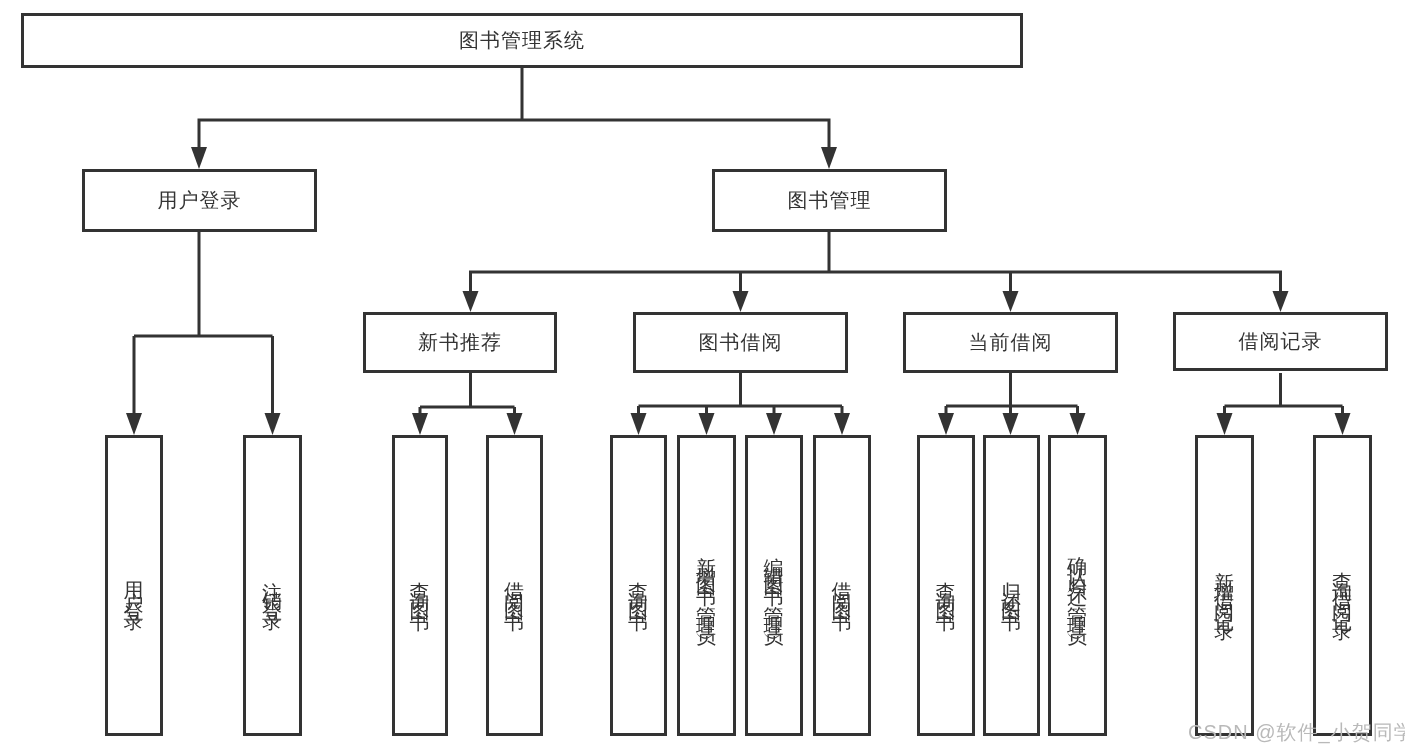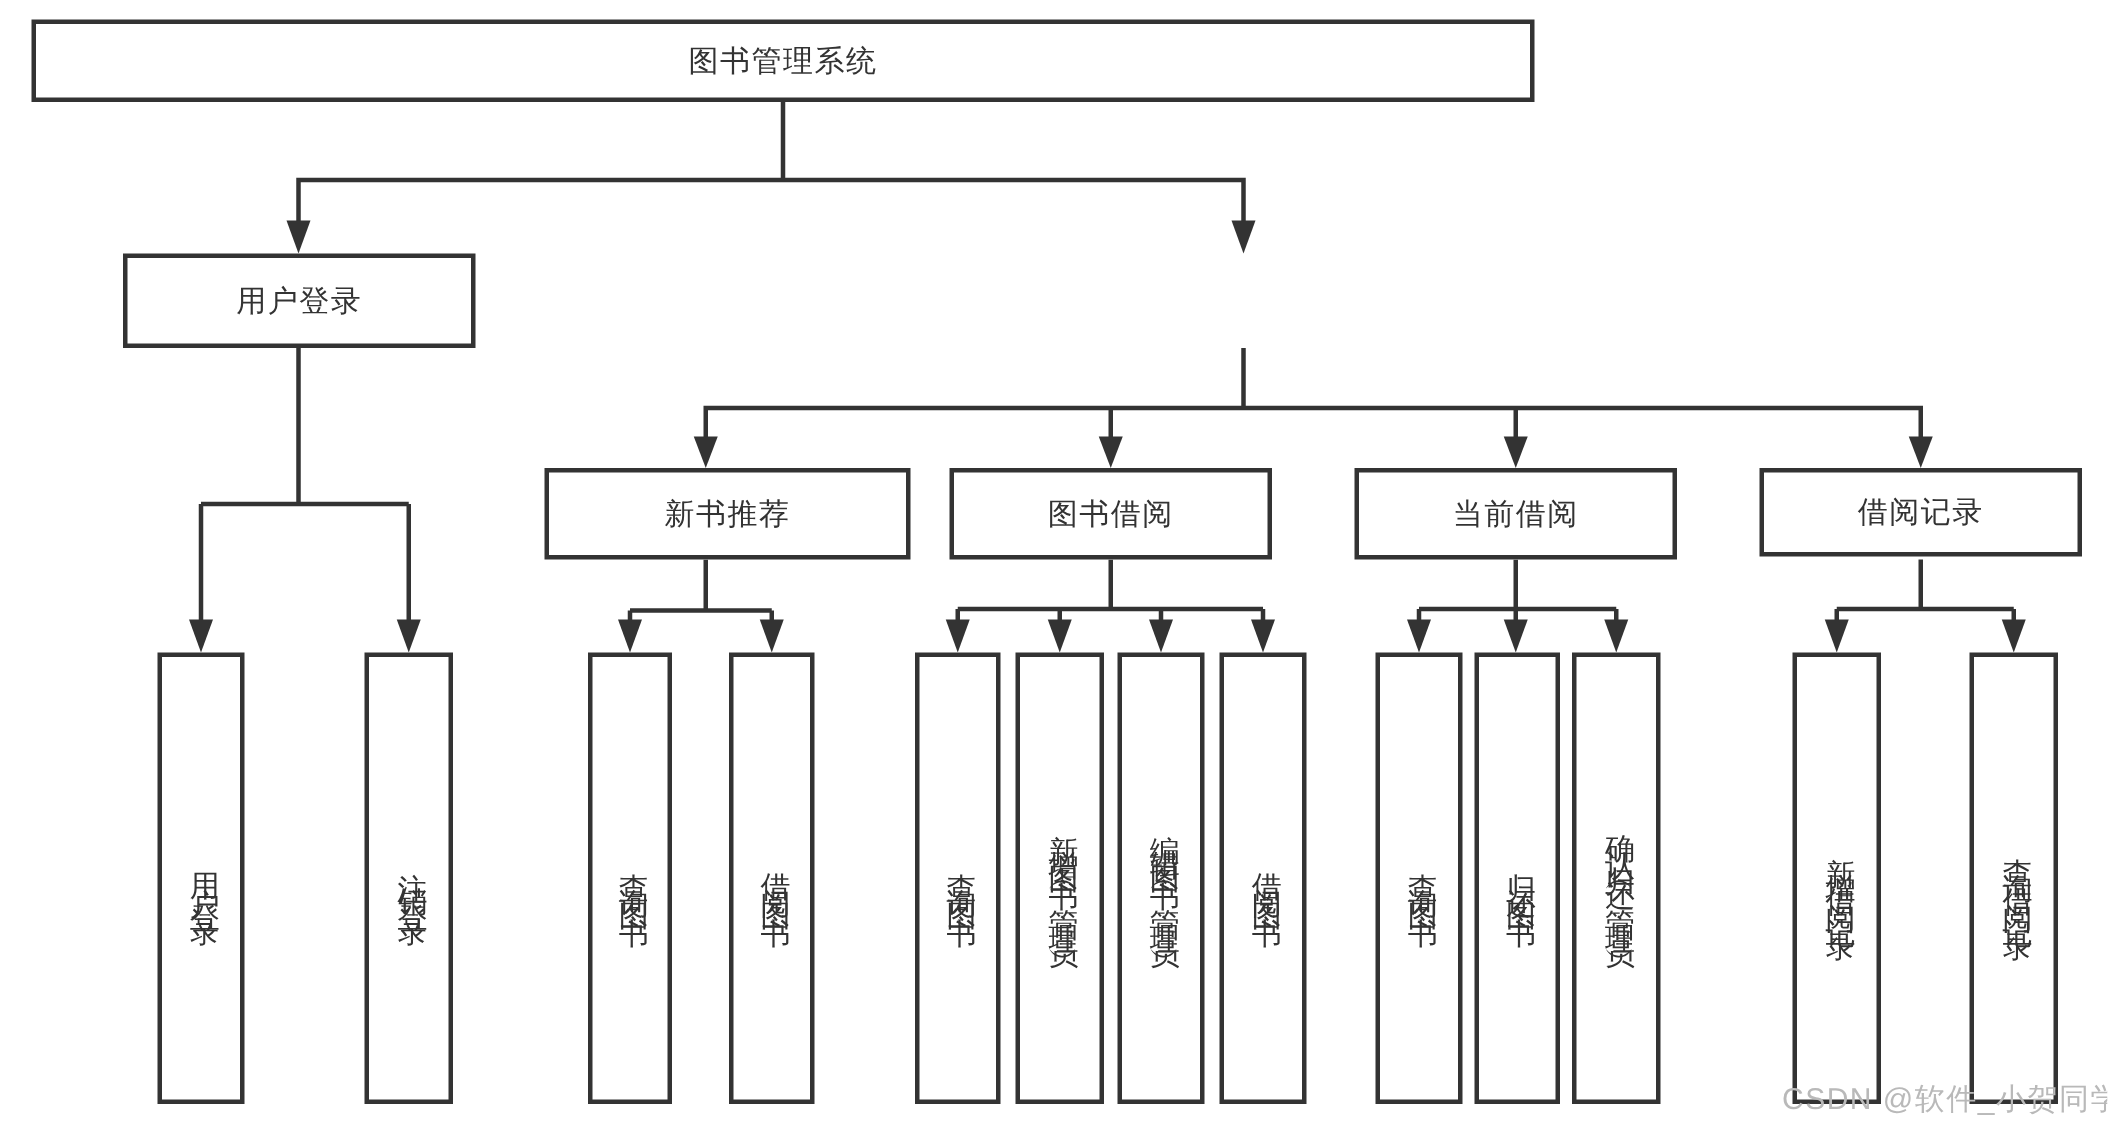--- a/index.html
+++ b/index.html
@@ -14,21 +14,20 @@
   .box{
     position:absolute;
     box-sizing:border-box;
     background:#ffffff;
     border:3px solid #333333;
     display:flex;
     align-items:center;
     justify-content:center;
     color:#333333;
     z-index:2;
-    font-family:Liberation Mono, monospace;
   }
   .box.h .lbl{
     font-size:20px;
     letter-spacing:1px;
     white-space:nowrap;
   }
   .box.v .lbl{
     writing-mode:vertical-rl;
     text-orientation:mixed;
     font-size:20px;
@@ -98,22 +97,25 @@
     </g>
   </svg>
 
   <div class="box h" style="left:21px;top:13px;width:1002px;height:55px">
     <span class="lbl">图书管理系统</span>
   </div>
 
   <div class="box h" style="left:82px;top:169px;width:235px;height:63px">
     <span class="lbl">用户登录</span>
   </div>
+  <div class="box h" style="left:712px;top:169px;width:235px;height:63px">
+    <span class="lbl">图书管理</span>
+  </div>
 
-  <div class="box h" style="left:363px;top:312px;width:244px;height:61px">
+  <div class="box h" style="left:363px;top:312px;width:194px;height:61px">
     <span class="lbl">新书推荐</span>
   </div>
   <div class="box h" style="left:903px;top:312px;width:215px;height:61px">
     <span class="lbl">当前借阅</span>
   </div>
   <div class="box h" style="left:633px;top:312px;width:215px;height:61px">
     <span class="lbl">图书借阅</span>
   </div>
   <div class="box h" style="left:1173px;top:312px;width:215px;height:59px">
     <span class="lbl">借阅记录</span>

